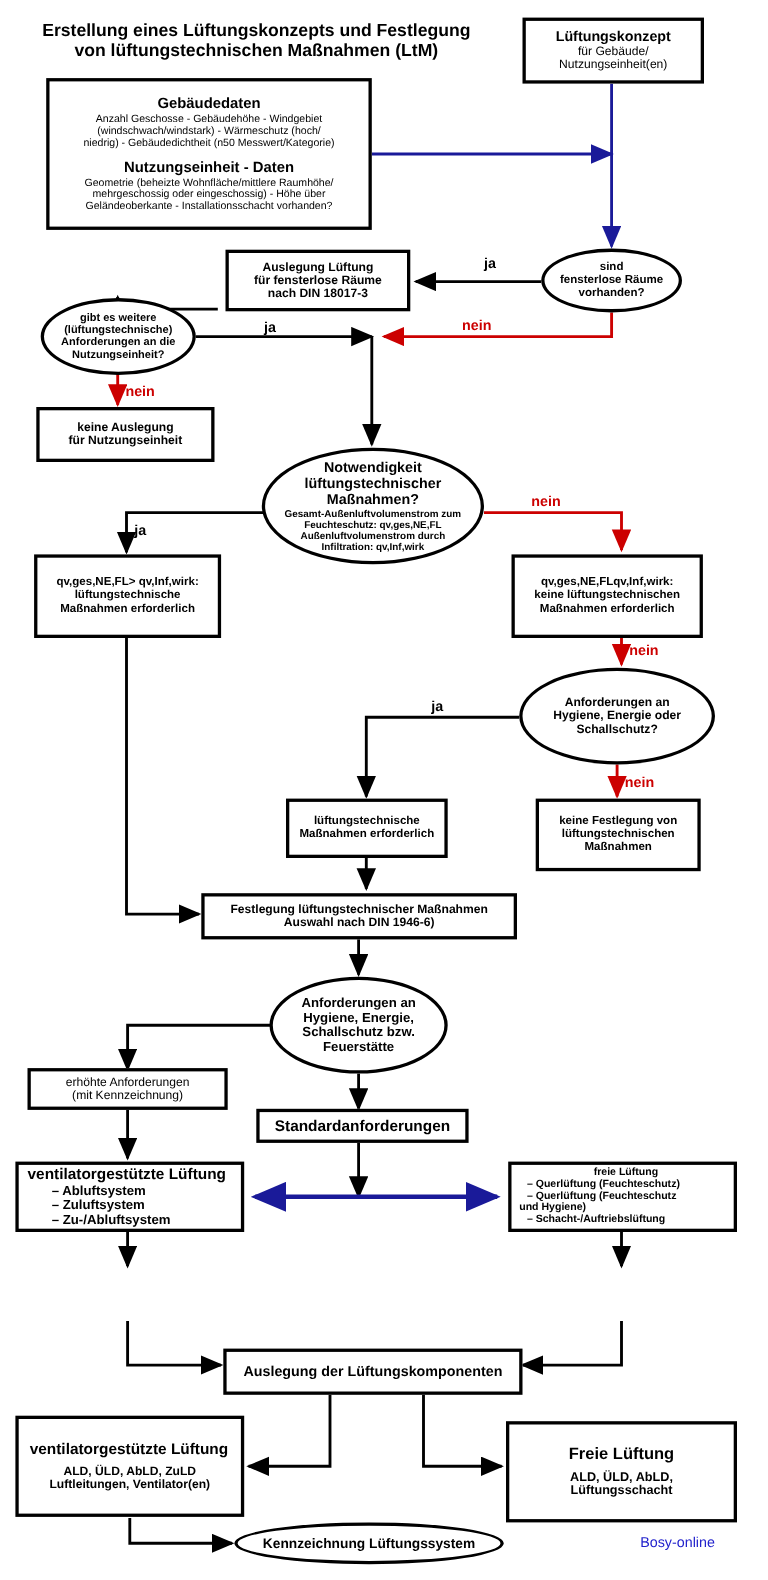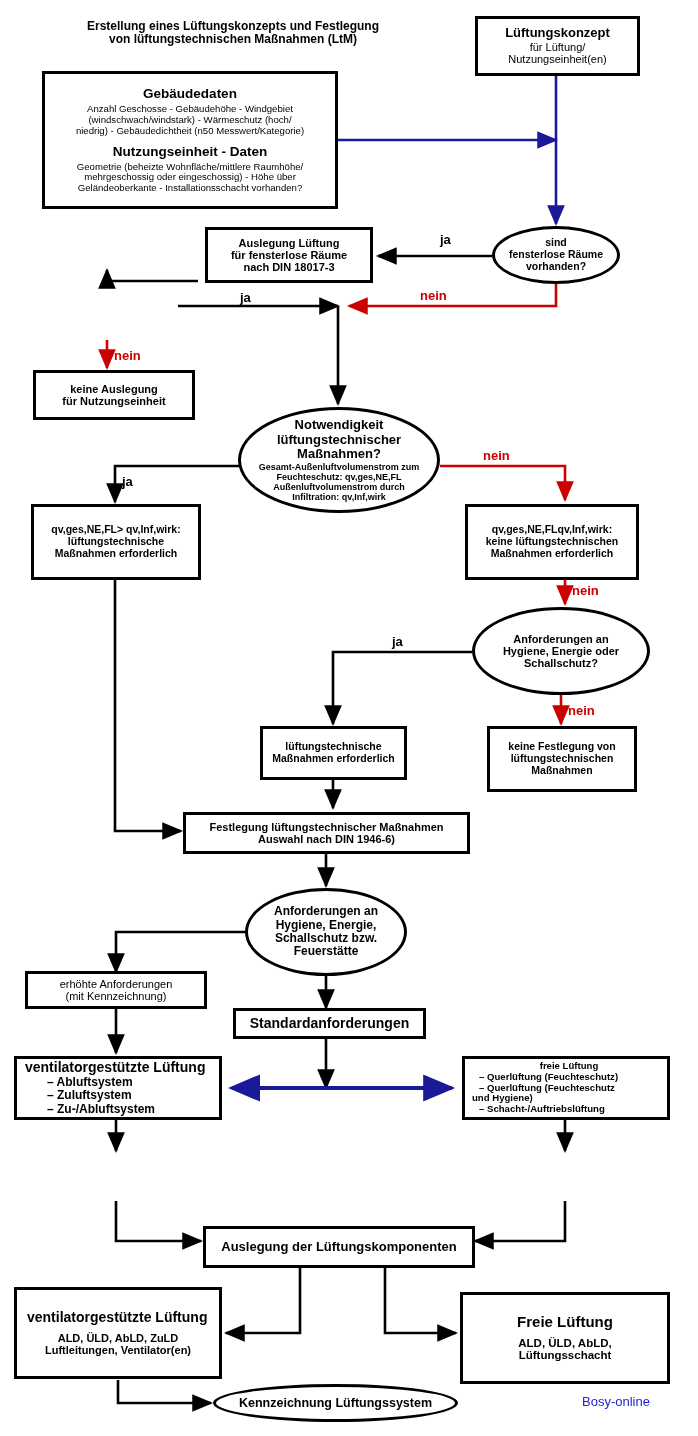--- a/index.html
+++ b/index.html
@@ -151,28 +151,28 @@
       <path d="M338,140 L556,140" marker-end="url(#arrB)"></path>
 
       <path d="M556,76 L556,224" marker-end="url(#arrB)"></path>
     </g>
     <g fill="none" stroke="#1a1a99" stroke-width="4">
 
       <path d="M232,1088 L452,1088" marker-end="url(#arrB)" marker-start="url(#arrBs)"></path>
     </g>
   </svg>
 
-  <div class="page-title" style="left:18px;top:20px;width:430px;font-size:12px;">
+  <div class="page-title" style="left:18px;top:20px;width:430px;font-size:16px;">
     <span class="ln">Erstellung eines Lüftungskonzepts und Festlegung</span>
     <span class="ln">von lüftungstechnischen Maßnahmen (LtM)</span>
   </div>
 
   <div class="node box box-thick" style="left:475px;top:16px;width:165px;height:60px;font-size:11px;">
     <span class="ln t-title" style="font-size:13px;">Lüftungskonzept</span>
-    <span class="ln">für Lüftung/</span>
+    <span class="ln">für Gebäude/</span>
     <span class="ln">Nutzungseinheit(en)</span>
   </div>
 
   <div class="node box box-thick" style="left:42px;top:71px;width:296px;height:138px;font-size:9.6px;padding:4px 2px;">
     <span class="ln hdr" style="font-size:13.5px;margin-bottom:3px;">Gebäudedaten</span>
     <span class="ln">Anzahl Geschosse - Gebäudehöhe - Windgebiet</span>
     <span class="ln">(windschwach/windstark) - Wärmeschutz (hoch/</span>
     <span class="ln">niedrig) - Gebäudedichtheit (n50 Messwert/Kategorie)</span>
     <span class="ln hdr" style="font-size:13.5px;margin:7px 0 3px;">Nutzungseinheit - Daten</span>
     <span class="ln">Geometrie (beheizte Wohnfläche/mittlere Raumhöhe/</span>
@@ -185,20 +185,26 @@
     <span class="ln">fensterlose Räume</span>
     <span class="ln">vorhanden?</span>
   </div>
 
   <div class="node box box-thick" style="left:205px;top:227px;width:168px;height:56px;font-size:11px;font-weight:bold;">
     <span class="ln">Auslegung Lüftung</span>
     <span class="ln">für fensterlose Räume</span>
     <span class="ln">nach DIN 18017-3</span>
   </div>
 
+  <div class="node ellipse ellipse-thick" style="left:37px;top:271px;width:141px;height:70px;font-size:10px;font-weight:bold;">
+    <span class="ln">gibt es  weitere</span>
+    <span class="ln">(lüftungstechnische)</span>
+    <span class="ln">Anforderungen an die</span>
+    <span class="ln">Nutzungseinheit?</span>
+  </div>
 
   <div class="node box box-thick" style="left:33px;top:370px;width:162px;height:50px;font-size:11px;font-weight:bold;">
     <span class="ln">keine Auslegung</span>
     <span class="ln">für Nutzungseinheit</span>
   </div>
 
   <div class="node ellipse ellipse-thick" style="left:238px;top:407px;width:202px;height:106px;font-size:9px;font-weight:bold;">
     <span class="ln" style="font-size:13px;">Notwendigkeit</span>
     <span class="ln" style="font-size:13px;">lüftungstechnischer</span>
     <span class="ln" style="font-size:13px;">Maßnahmen?</span>

